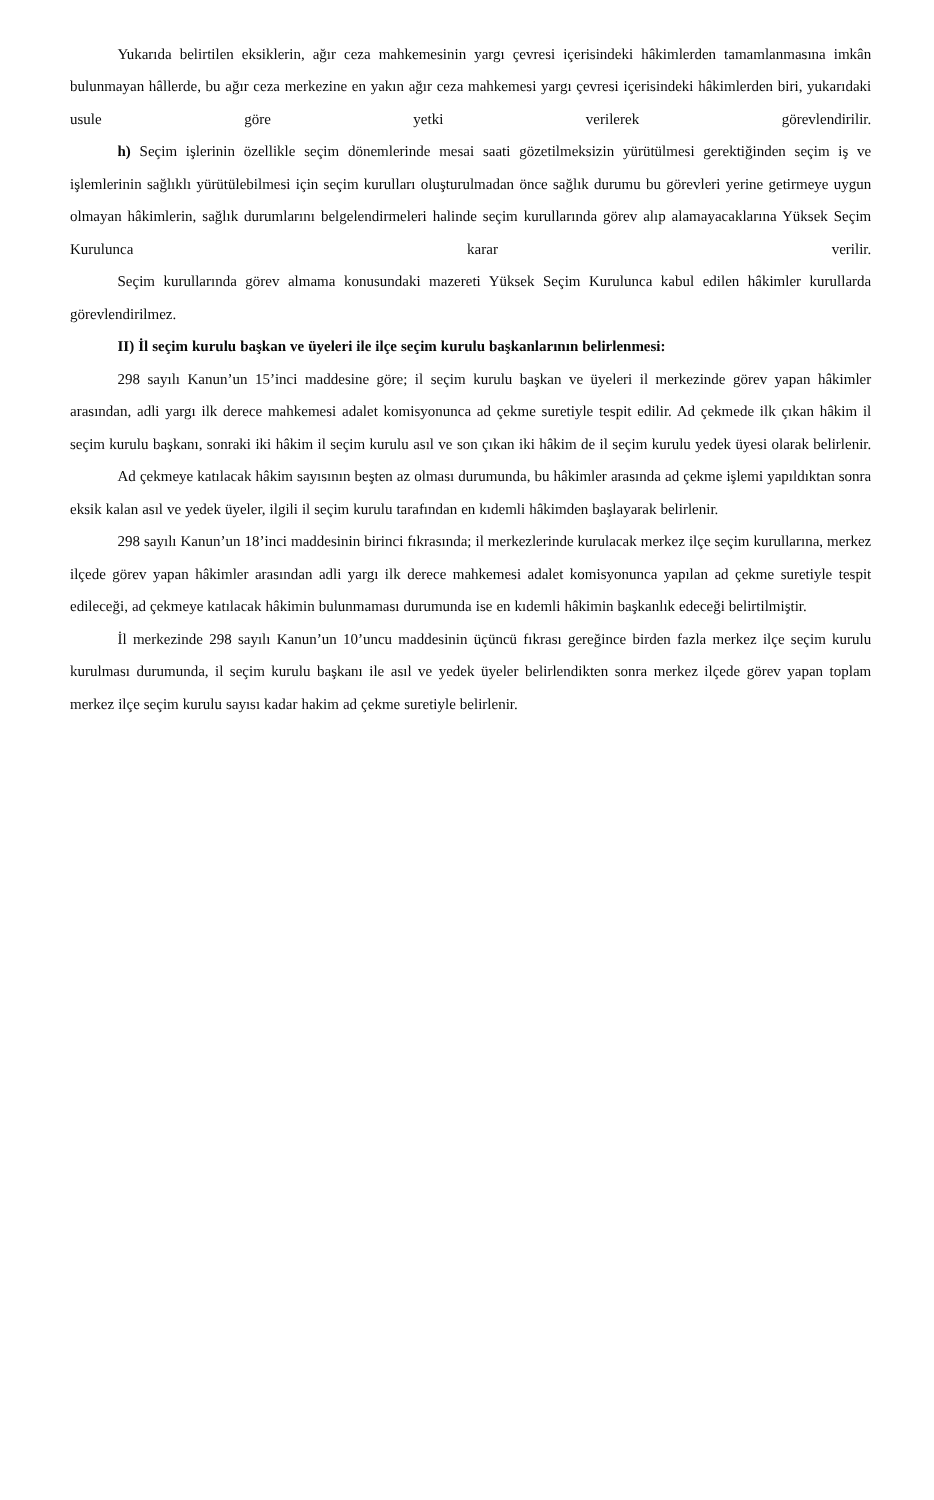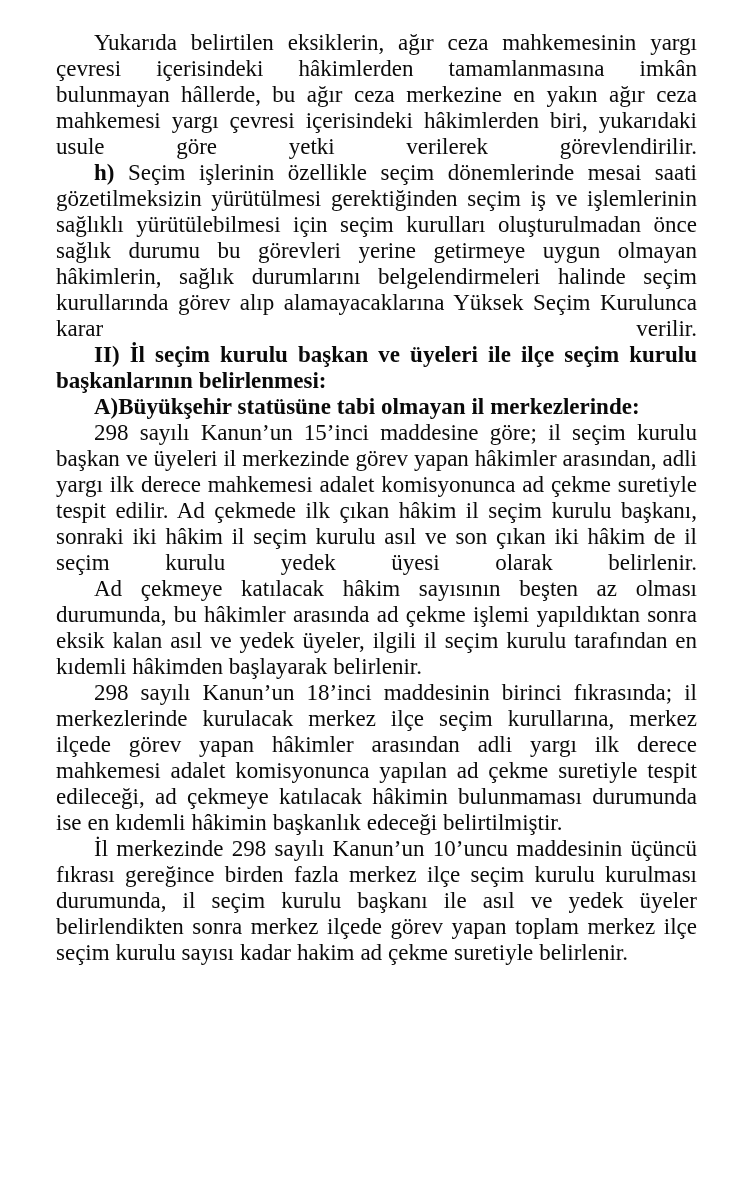--- a/index.html
+++ b/index.html
@@ -28,21 +28,21 @@
 
   #content {
     position: absolute;
     left: 56px;
     top: 30px;
     width: 641px;
   }
 
   p.para {
     margin: 0 0 0 0;
-    font-size: 23px;
+    font-size: 12px;
     line-height: 26px;
     text-align: justify;
     text-justify: inter-word;
     text-indent: 38px;
     hyphens: none;
     word-spacing: 0.2px;
   }
 
   
   p.para + p.para {
@@ -72,25 +72,25 @@
 </head>
 <body>
 
 <div id="page">
   <div id="content">
 
     <p class="para j-all"><span>Yukarıda belirtilen eksiklerin, ağır ceza mahkemesinin yargı çevresi içerisindeki hâkimlerden tamamlanmasına imkân bulunmayan hâllerde, bu ağır ceza merkezine en yakın ağır ceza mahkemesi yargı çevresi içerisindeki hâkimlerden biri, yukarıdaki usule göre yetki verilerek görevlendirilir.</span></p>
 
     <p class="para j-all"><span class="lbl">h)</span> <span>Seçim işlerinin özellikle seçim dönemlerinde mesai saati gözetilmeksizin yürütülmesi gerektiğinden seçim iş ve işlemlerinin sağlıklı yürütülebilmesi için seçim kurulları oluşturulmadan önce sağlık durumu bu görevleri yerine getirmeye uygun olmayan hâkimlerin, sağlık durumlarını belgelendirmeleri halinde seçim kurullarında görev alıp alamayacaklarına Yüksek Seçim Kurulunca karar verilir.</span></p>
 
+    <p class="para"><span>Seçim kurullarında görev almama konusundaki mazereti Yüksek Seçim Kurulunca kabul edilen hâkimler kurullarda görevlendirilmez.</span></p>
 
 
     <p class="para heading"><span>II) İl seçim kurulu başkan ve üyeleri ile ilçe seçim kurulu başkanlarının belirlenmesi:</span></p>
 
-    <p class="para subheading"><span>A)Büyükşehir statüsüne tabi olmayan il merkezlerinde:</span></p>
 
     <p class="para j-all"><span>298 sayılı Kanun’un 15’inci maddesine göre; il seçim kurulu başkan ve üyeleri il merkezinde görev yapan hâkimler arasından, adli yargı ilk derece mahkemesi adalet komisyonunca ad çekme suretiyle tespit edilir. Ad çekmede ilk çıkan hâkim il seçim kurulu başkanı, sonraki iki hâkim il seçim kurulu asıl ve son çıkan iki hâkim de il seçim kurulu yedek üyesi olarak belirlenir.</span></p>
 
     <p class="para"><span>Ad çekmeye katılacak hâkim sayısının beşten az olması durumunda, bu hâkimler arasında ad çekme işlemi yapıldıktan sonra eksik kalan asıl ve yedek üyeler, ilgili il seçim kurulu tarafından en kıdemli hâkimden başlayarak belirlenir.</span></p>
 
 
 
     <p class="para"><span>298 sayılı Kanun’un 18’inci maddesinin birinci fıkrasında; il merkezlerinde kurulacak merkez ilçe seçim kurullarına, merkez ilçede görev yapan hâkimler arasından adli yargı ilk derece mahkemesi adalet komisyonunca yapılan ad çekme suretiyle tespit edileceği, ad çekmeye katılacak hâkimin bulunmaması durumunda ise en kıdemli hâkimin başkanlık edeceği belirtilmiştir.</span></p>
 
     <p class="para"><span>İl merkezinde 298 sayılı Kanun’un 10’uncu maddesinin üçüncü fıkrası gereğince birden fazla merkez ilçe seçim kurulu kurulması durumunda, il seçim kurulu başkanı ile asıl ve yedek üyeler belirlendikten sonra merkez ilçede görev yapan toplam merkez ilçe seçim kurulu sayısı kadar hakim ad çekme suretiyle belirlenir.</span></p>

